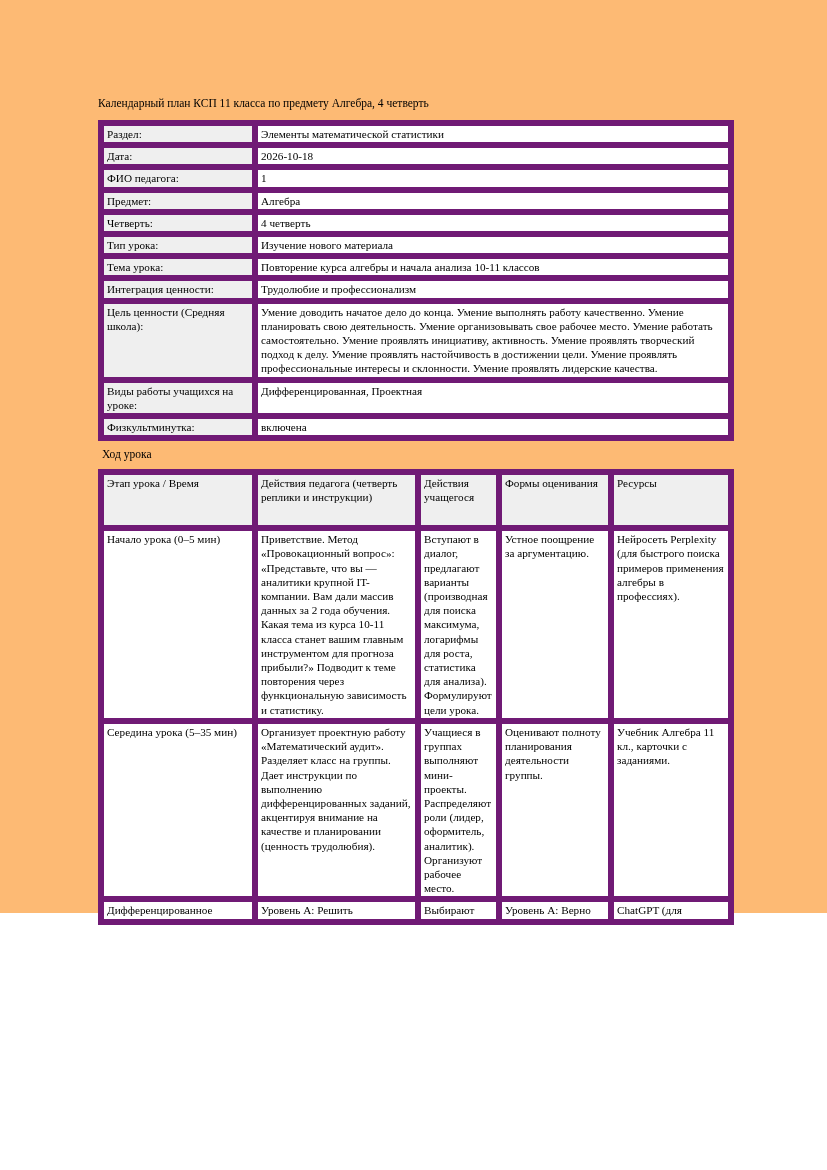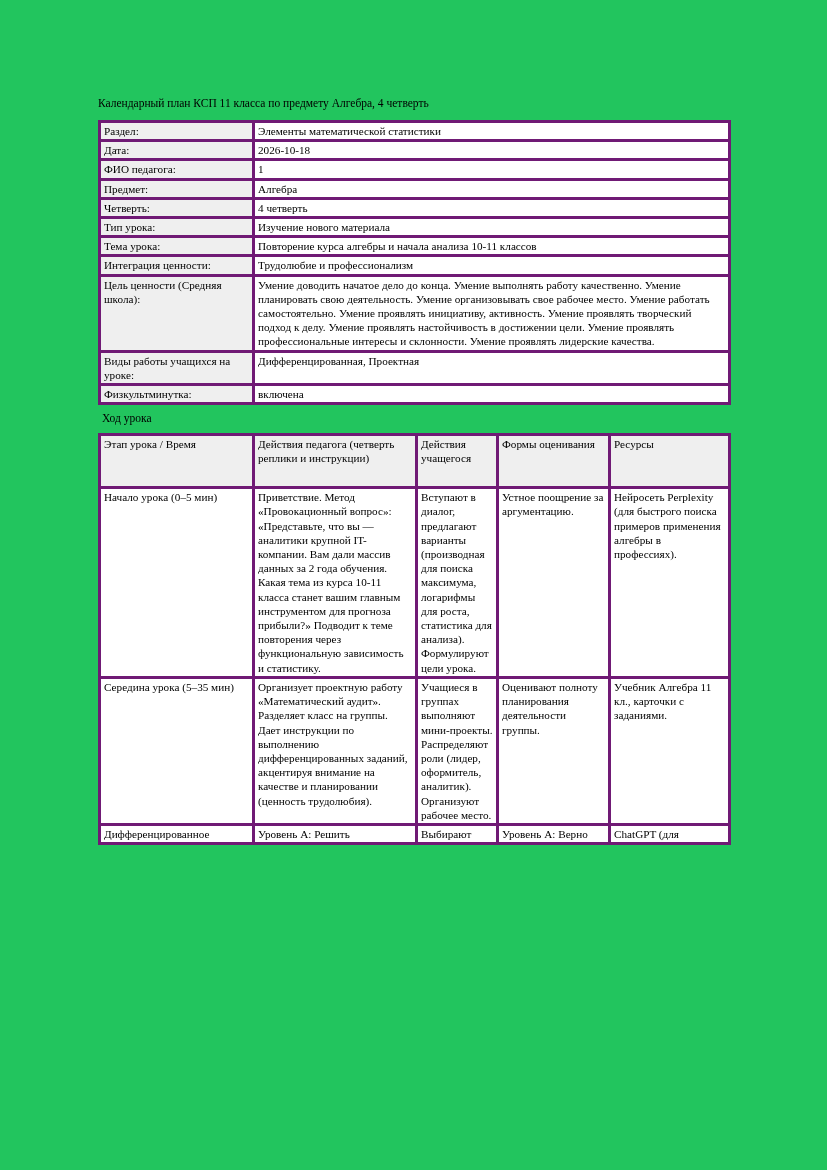--- a/index.html
+++ b/index.html
@@ -14,22 +14,22 @@
     font-family: "Liberation Serif", "DejaVu Serif", serif;
     color: #000000;
     position: relative;
     overflow: hidden;
   }
   .page {
     position: absolute;
     left: 0;
     top: 0;
     width: 827px;
-    height: 1170px;
-    background: #22c55e;
+    height: 913px;
+    background: #fdba74;
     font-family: Liberation Serif, serif;
   }
   .content {
     position: absolute;
     left: 98px;
     top: 96px;
     width: 630px;
   }
   .doc-title {
     font-size: 11.5px;
@@ -42,21 +42,21 @@
     line-height: 15px;
     margin: 6px 0 7px 4px;
   }
   table {
     border-collapse: collapse;
     width: 630px;
     table-layout: fixed;
     font-size: 11.2px;
   }
   table td, table th {
-    border: 3px solid #701a75;
+    border: 6px solid #701a75;
     vertical-align: top;
     padding: 1px 3px 1px 3px;
     line-height: 14.2px;
     font-weight: normal;
     text-align: left;
     word-wrap: break-word;
     overflow-wrap: break-word;
     hyphens: none;
   }
   

